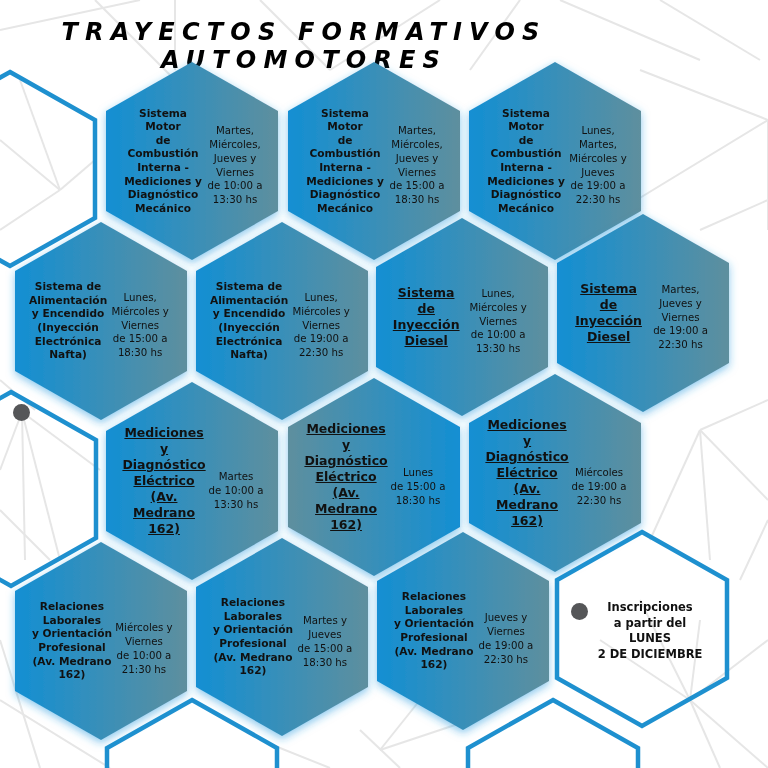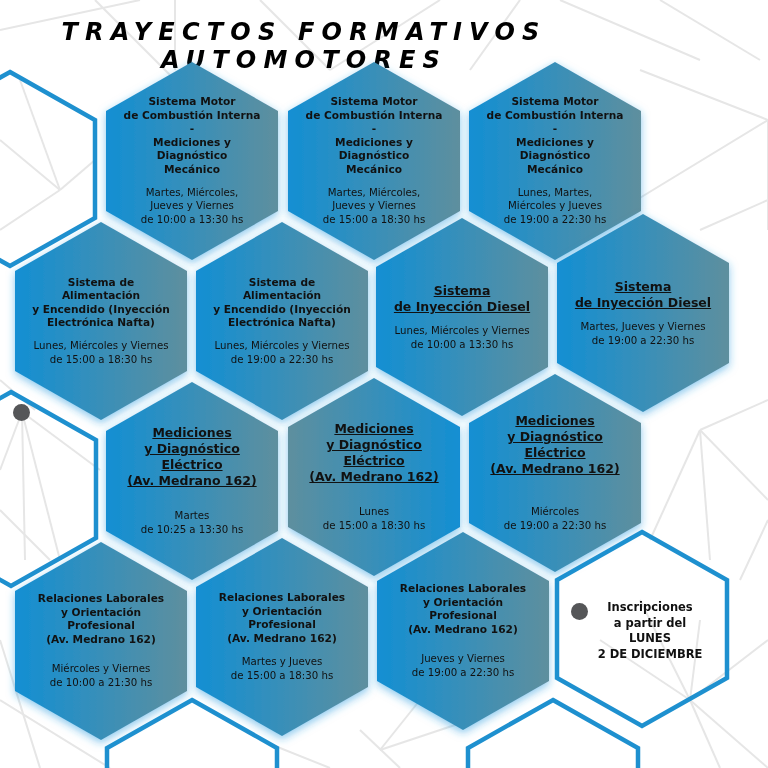--- a/index.html
+++ b/index.html
@@ -1,21 +1,21 @@
 <!DOCTYPE html>
 <html><head>
 <meta charset="utf-8">
 <style>
   html,body{margin:0;padding:0;}
   body{width:768px;height:768px;overflow:hidden;background:#ffffff;position:relative;font-family:"DejaVu Sans","Liberation Sans",sans-serif;}
   #bg{position:absolute;left:0;top:0;width:768px;height:768px;}
   .title{position:absolute;left:0;top:18px;width:608px;text-align:center;font-family:"DejaVu Sans","Liberation Sans",sans-serif;font-weight:bold;font-style:italic;font-size:24px;letter-spacing:7.2px;color:#000;}
   .hex{position:absolute;width:172px;height:198px;}
   .hex svg{position:absolute;left:0;top:0;width:172px;height:198px;overflow:visible;}
-  .hex .content{position:absolute;left:14px;right:14px;top:0;bottom:0;display:flex;flex-direction:column;justify-content:center;align-items:center;text-align:center;color:#111;}
+  .hex .content{position:absolute;left:14px;right:14px;top:0;bottom:0;display:flex;flex-direction:row;justify-content:center;align-items:center;text-align:center;color:#111;}
   .hex .name{font-weight:bold;font-size:10.6px;line-height:13.6px;white-space:pre-line;}
   .hex .name.big{font-size:12.5px;line-height:16px;text-decoration:underline;}
   .hex .sched{margin-top:9px;font-size:10.2px;line-height:13.8px;white-space:pre-line;}
   .dot{position:absolute;width:17px;height:17px;border-radius:50%;background:#555658;}
 </style>
 </head>
 <body>
 
 <svg id="bg" viewBox="0 0 768 768">
   <g stroke="#E6E6E6" stroke-width="2" fill="none">
@@ -179,21 +179,21 @@
 
 <div class="hex" style="left:106px;top:382px;">
   <svg viewBox="0 0 172 198">
       <polygon points="86,0 172,49 172,149 86,198 0,149 0,49" fill="url(#hexgrad)" filter="url(#glow)"></polygon>
     </svg>
   <div class="content">
     <div class="name big">Mediciones
 y Diagnóstico Eléctrico
 (Av. Medrano 162)</div>
     <div class="sched" style="margin-top:20px">Martes
-de 10:25 a 13:30 hs</div>
+de 10:00 a 13:30 hs</div>
   </div>
 </div>
 <div class="hex" style="left:288px;top:378px;">
   <svg viewBox="0 0 172 198">
       <polygon points="86,0 172,49 172,149 86,198 0,149 0,49" fill="url(#hexgradRev)" filter="url(#glow)"></polygon>
     </svg>
   <div class="content">
     <div class="name big">Mediciones
 y Diagnóstico Eléctrico
 (Av. Medrano 162)</div>

